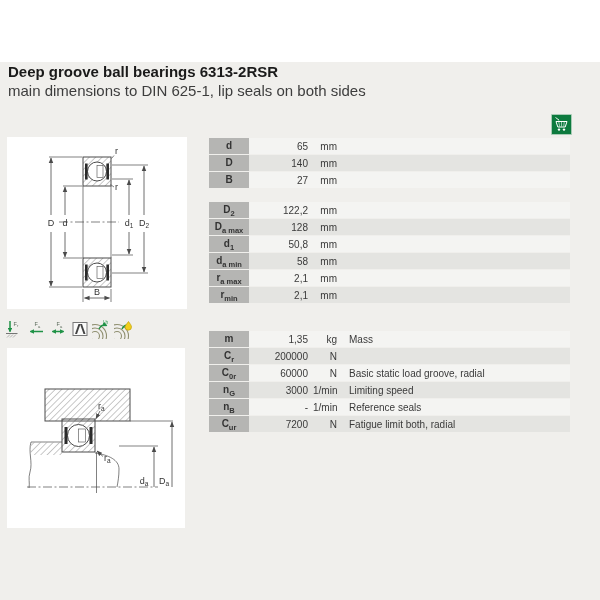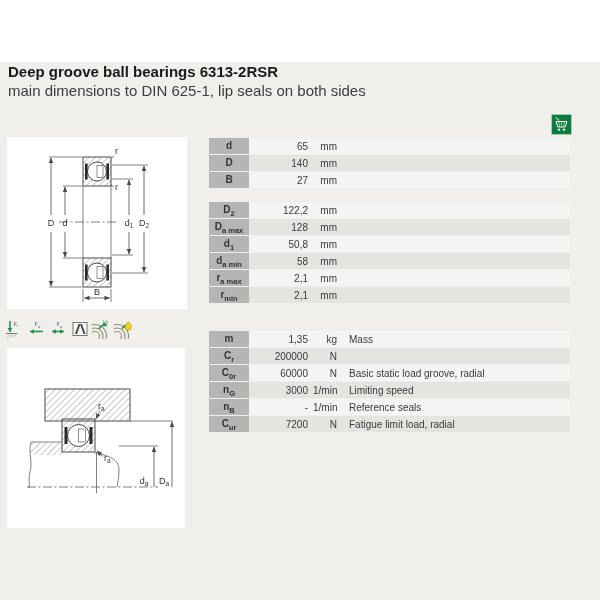--- a/index.html
+++ b/index.html
@@ -307,16 +307,16 @@
     <div class="trow">
       <span class="lbl"><span>n</span><sub>B</sub></span>
       <span class="val">-</span>
       <span class="unit">1/min</span>
       <span class="desc">Reference seals</span>
     </div>
     <div class="trow">
       <span class="lbl"><span>C</span><sub>ur</sub></span>
       <span class="val">7200</span>
       <span class="unit">N</span>
-      <span class="desc">Fatigue limit load, radial</span>
+      <span class="desc">Fatigue limit both, radial</span>
     </div>
   </div>
 </div>
 
 </body></html>

